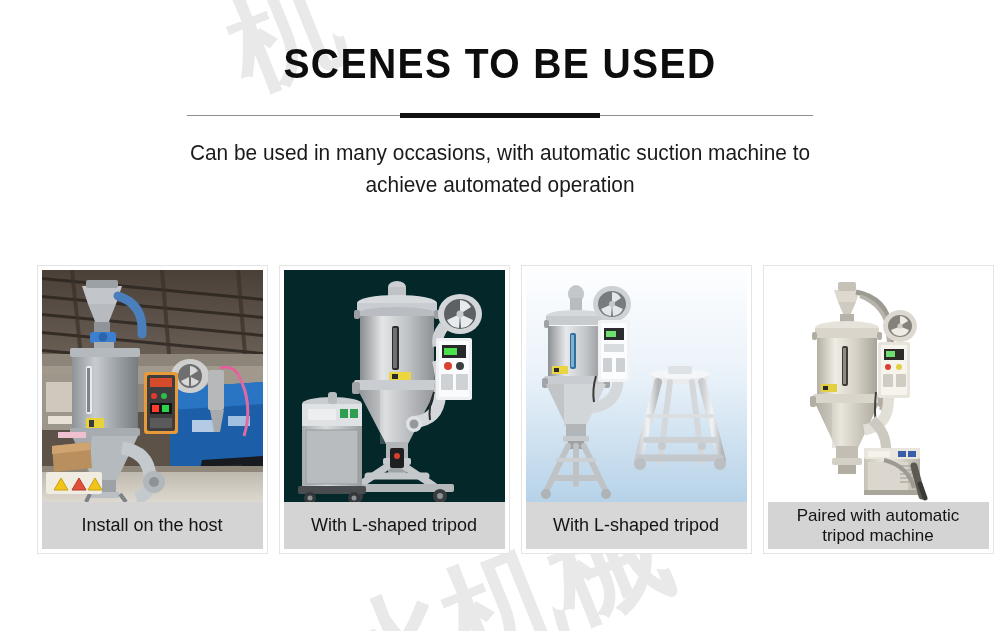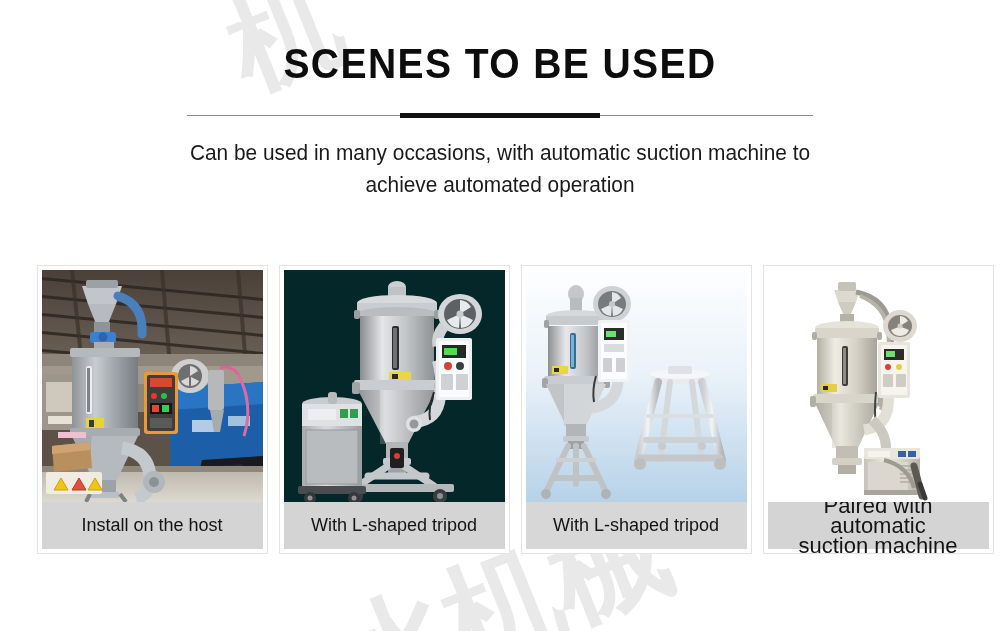--- a/index.html
+++ b/index.html
@@ -82,21 +82,21 @@
     text-align:center;
   }
   .cap.translucent{background:rgba(206,206,206,.82);}
   .cap span{
     font-size:18px;
     color:#141414;
     line-height:21px;
     padding:0 6px;
     display:block;
   }
-  .cap.two span{font-size:22px;line-height:20px;}
+  .cap.two span{font-size:17px;line-height:20px;}
 </style>
 </head>
 <body>
 
 <div class="wm-layer">
   <div class="wm-text wm-a">机</div>
   <div class="wm-text wm-b">水机械</div>
   <div class="wm-text wm-c">械</div>
 </div>
 
@@ -530,19 +530,19 @@
           <rect x="96" y="220" width="56" height="5" fill="#a9a59a"></rect>
 
           <path d="M116 190 q24 6 30 28" stroke="#9d9a92" stroke-width="4" fill="none"></path>
           <path d="M146 196 L154 226" stroke="#5d5a54" stroke-width="7" stroke-linecap="round"></path>
           <path d="M152 214 L157 228" stroke="#3c3a36" stroke-width="5" stroke-linecap="round"></path>
         </svg>
       </div>
       <div class="cap two">
         <span>
             <div>Paired with automatic</div>
-            <div>suction machine</div>
+            <div>tripod machine</div>
           </span>
       </div>
     </div>
 
   </div>
 </div>
 
 </body></html>

